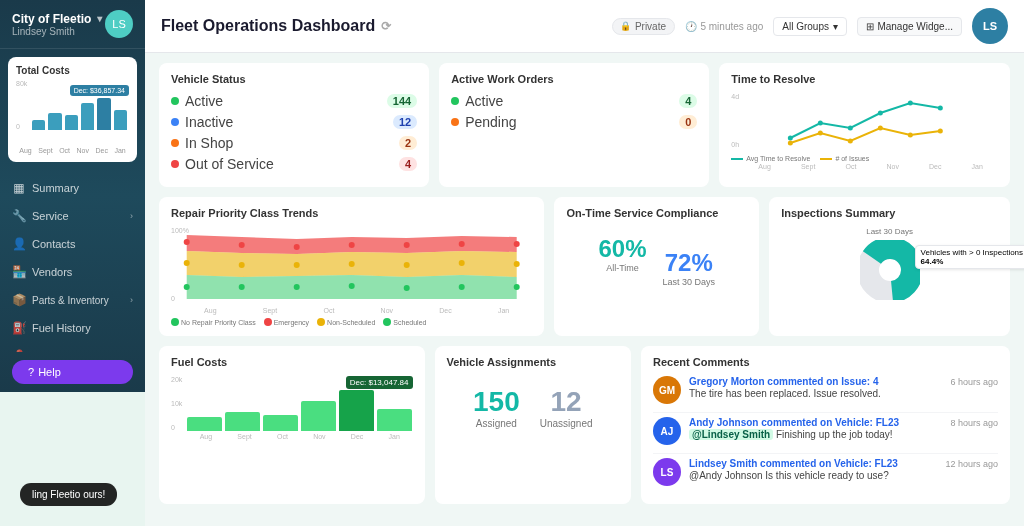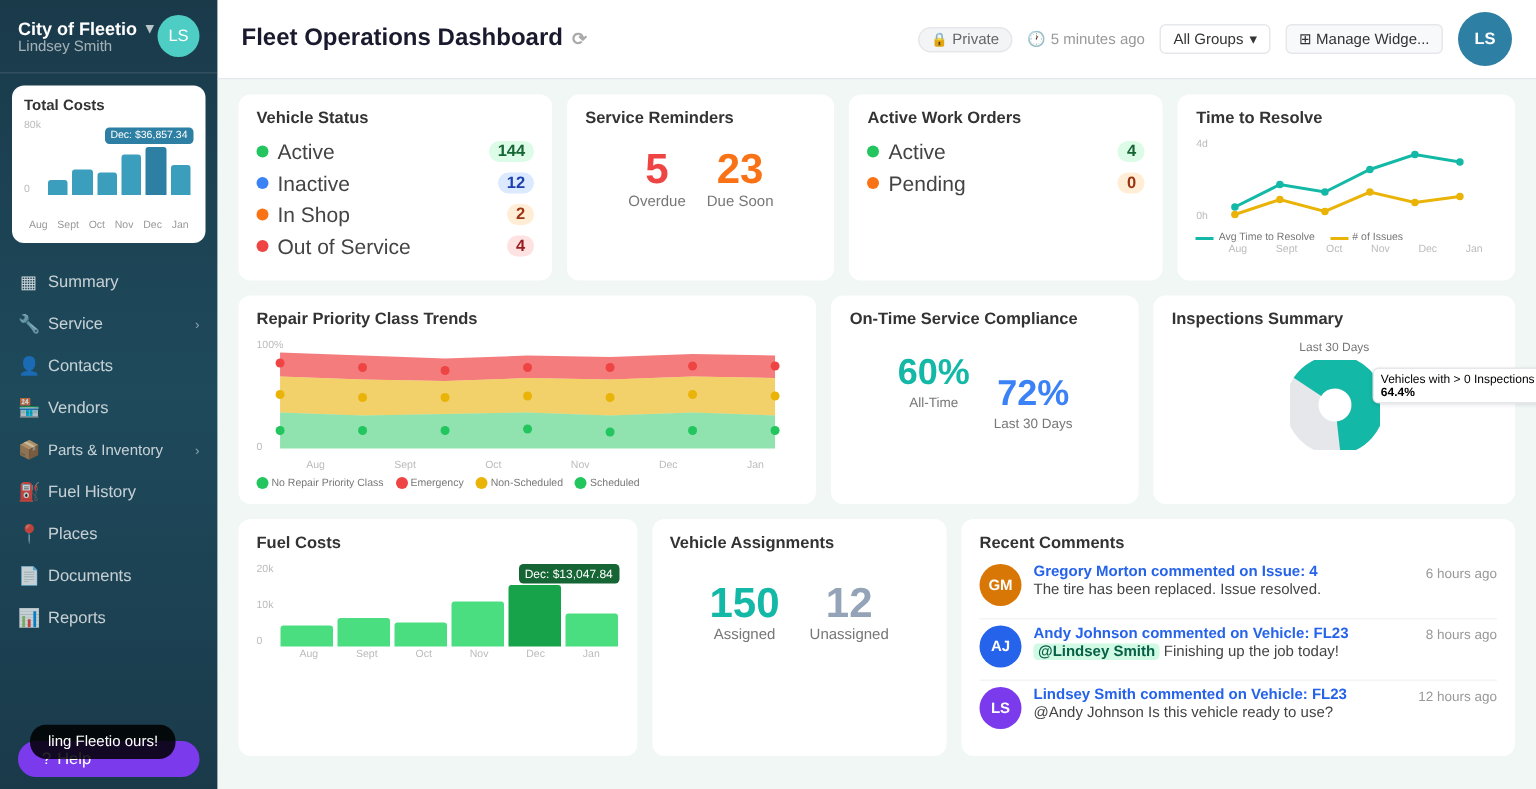--- a/index.html
+++ b/index.html
@@ -1,19 +1,19 @@
 <!DOCTYPE html>
 <html><head>
   <meta charset="utf-8">
   <style>
     * { box-sizing: border-box; margin: 0; padding: 0; }
     body { font-family: -apple-system, BlinkMacSystemFont, 'Segoe UI', sans-serif; background: #e8f5f0; width: 1024px; height: 526px; overflow: hidden; display: flex; }
 
     
-    .sidebar { width: 145px; background: linear-gradient(180deg, #1a3a4a 0%, #1e4a5c 50%, #1a3a4a 100%); display: flex; flex-direction: column; height: 526px; flex-shrink: 0; }
+    .sidebar { width: 145px; background: linear-gradient(180deg, #1a3a4a 0%, #1e4a5c 50%, #1a3a4a 100%); display: flex; flex-direction: column; height: 392px; flex-shrink: 0; }
     .sidebar-header { padding: 10px 12px; border-bottom: 1px solid rgba(255,255,255,0.1); }
     .sidebar-org { display: flex; align-items: center; gap: 6px; color: white; font-size: 12px; font-weight: 600; }
     .sidebar-org .chevron { font-size: 10px; color: rgba(255,255,255,0.7); }
     .sidebar-user { color: rgba(255,255,255,0.6); font-size: 10px; }
     .sidebar-avatar { width: 28px; height: 28px; border-radius: 50%; background: #4ecdc4; display: flex; align-items: center; justify-content: center; font-size: 11px; color: white; }
     .sidebar-org-info { display: flex; justify-content: space-between; align-items: center; width: 100%; }
     
     .total-costs-card { margin: 8px; background: white; border-radius: 8px; padding: 8px; }
     .total-costs-title { font-size: 10px; font-weight: 700; color: #333; margin-bottom: 4px; }
     .chart-area { height: 65px; position: relative; }
@@ -270,33 +270,20 @@
           <span class="status-label">In Shop</span>
           <span class="status-count orange">2</span>
         </div>
         <div class="status-item">
           <div class="status-dot red"></div>
           <span class="status-label">Out of Service</span>
           <span class="status-count red">4</span>
         </div>
       </div>
 
-      <div class="card service-reminders-card">
-        <div class="card-title">Service Reminders</div>
-        <div class="reminder-numbers">
-          <div class="reminder-number">
-            <div class="reminder-num red">5</div>
-            <div class="reminder-sub">Overdue</div>
-          </div>
-          <div class="reminder-number">
-            <div class="reminder-num orange">23</div>
-            <div class="reminder-sub">Due Soon</div>
-          </div>
-        </div>
-      </div>
 
       <div class="card work-orders-card">
         <div class="card-title">Active Work Orders</div>
         <div class="status-item">
           <div class="status-dot green"></div>
           <span class="status-label">Active</span>
           <span class="status-count green">4</span>
         </div>
         <div class="status-item">
           <div class="status-dot orange"></div>

